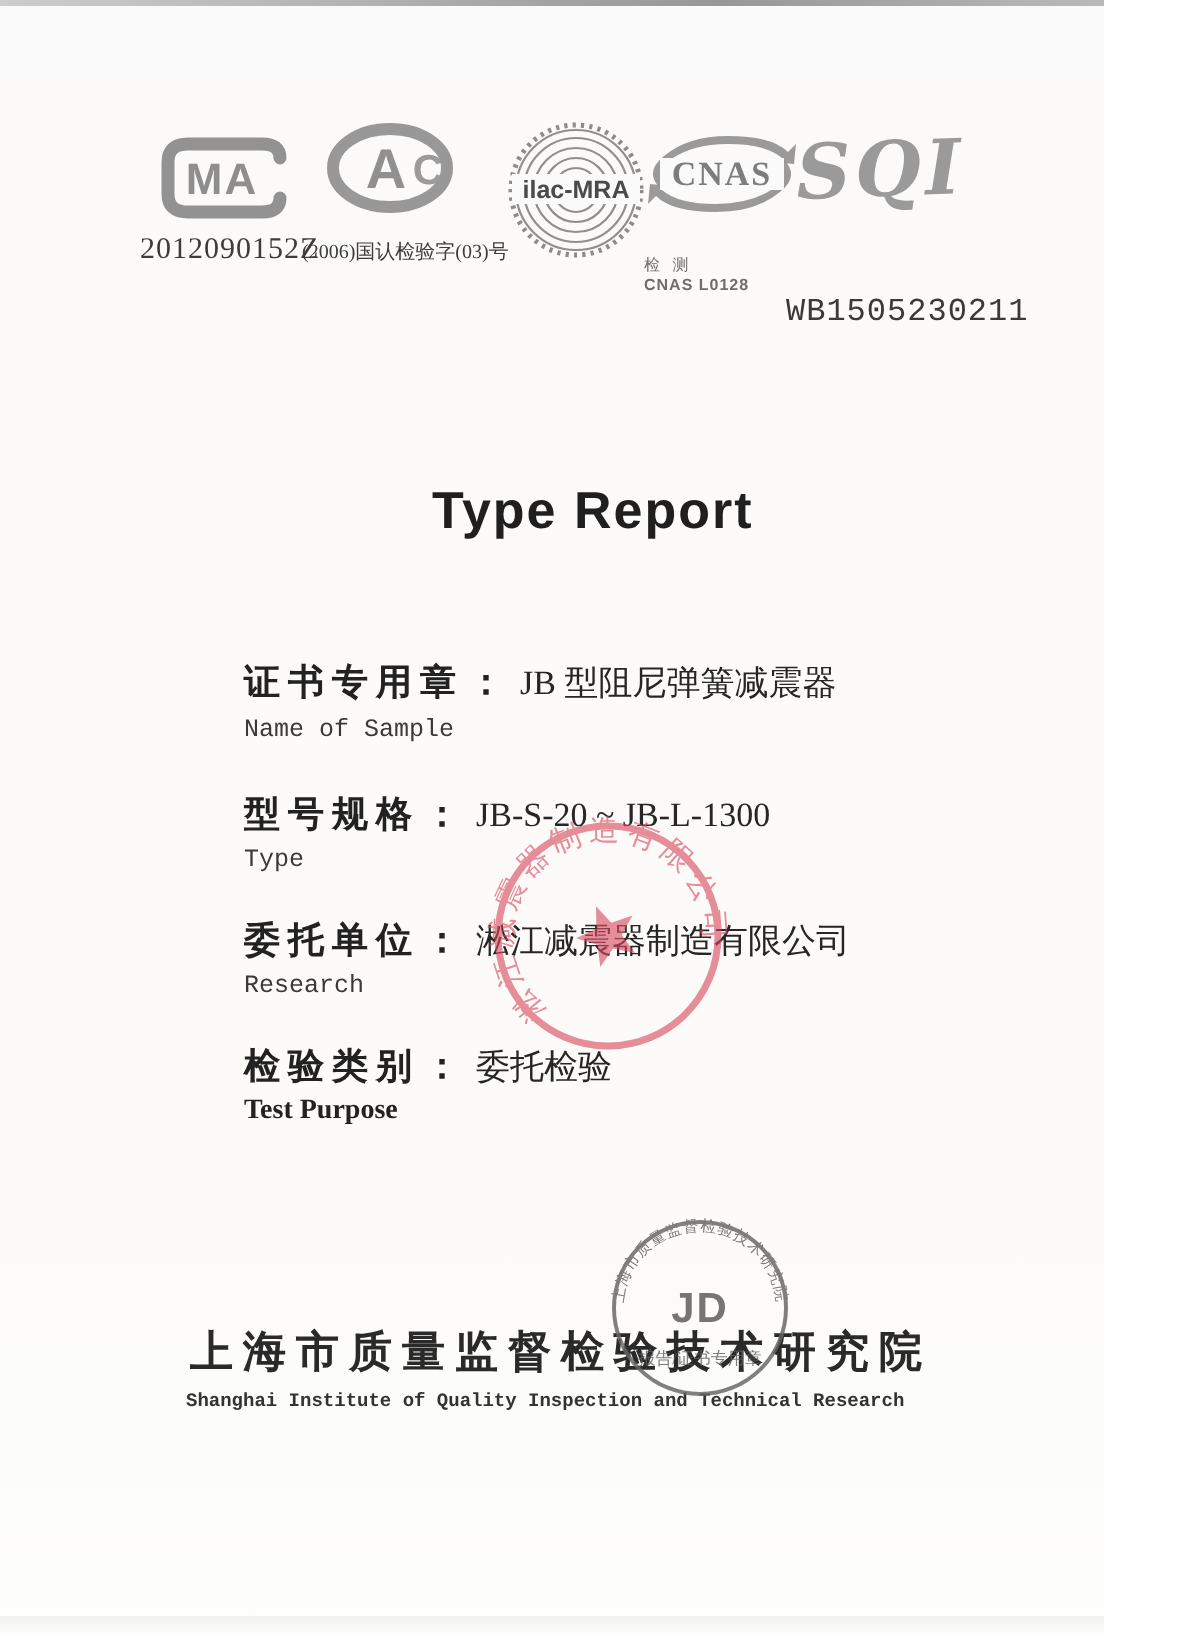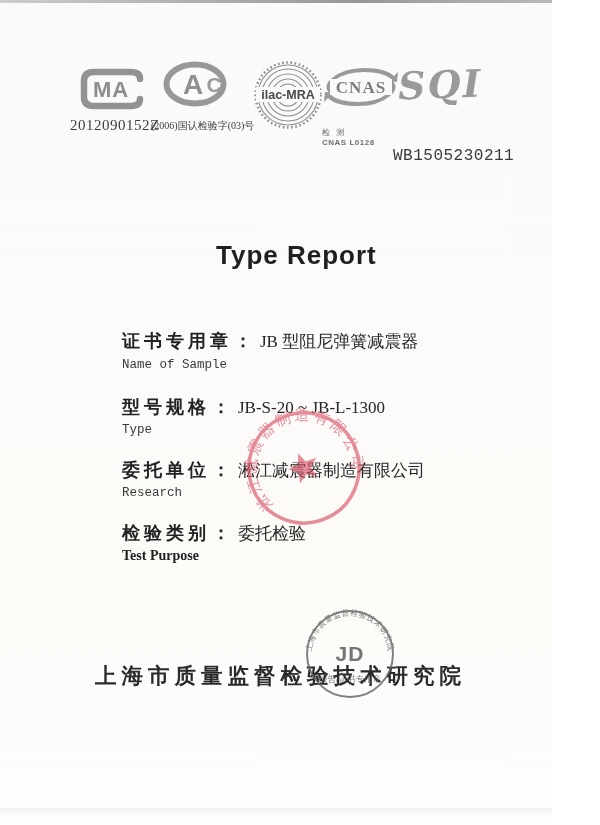--- a/index.html
+++ b/index.html
@@ -119,20 +119,21 @@
     <span class="field-label">委托单位</span><span class="field-colon">：</span><span class="field-value">淞江减震器制造有限公司</span>
   </div>
   <div class="abs field-en" style="top:486px">Research</div>
 
   <div class="abs field-row" style="top:521px">
     <span class="field-label">检验类别</span><span class="field-colon">：</span><span class="field-value">委托检验</span>
   </div>
   <div class="abs field-en bold-serif" style="top:548px">Test Purpose</div>
 
   <div class="abs institute-cn">上海市质量监督检验技术研究院</div>
+  <div class="abs institute-en">Shanghai Institute of Quality Inspection and Technical Research</div>
 
   <svg class="abs stamp" style="left:240px;top:404px;opacity:.62" width="128" height="128" viewBox="0 0 128 128">
     <g transform="rotate(-22 64 64)" fill="none" stroke="#d84a60">
       <circle cx="64" cy="64" r="55" stroke-width="3.5"></circle>
       <path id="sealArc" d="M 31.9 99.7 A 48 48 0 1 1 96.1 99.7" stroke="none"></path>
       <text font-size="15" letter-spacing="3" fill="#d84a60" stroke="none">
         <textPath href="#sealArc" startOffset="50%" text-anchor="middle">淞江减震器制造有限公司</textPath>
       </text>
       <polygon points="64,48 68,58.5 79.2,59.1 70.5,66.1 73.4,76.9 64,70.8 54.6,76.9 57.5,66.1 48.8,59.1 60,58.5" fill="#d84a60" stroke="none"></polygon>
     </g>

